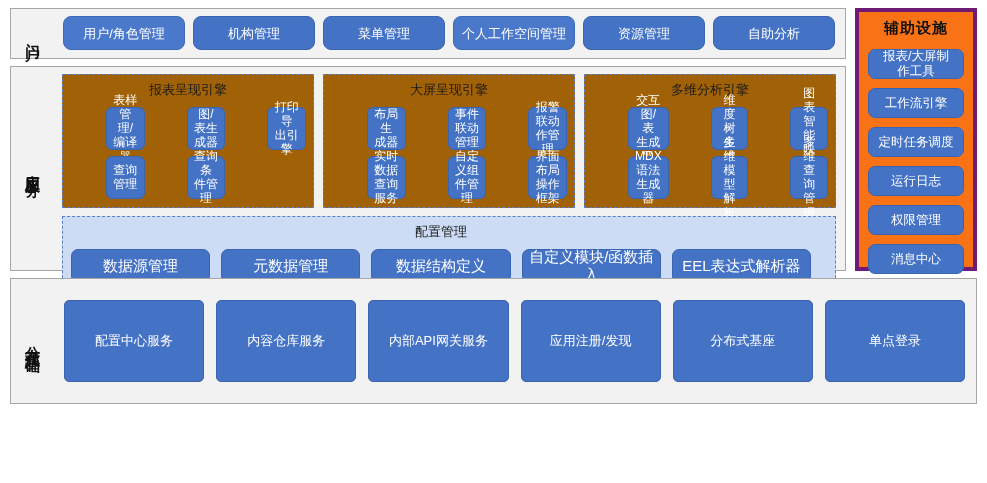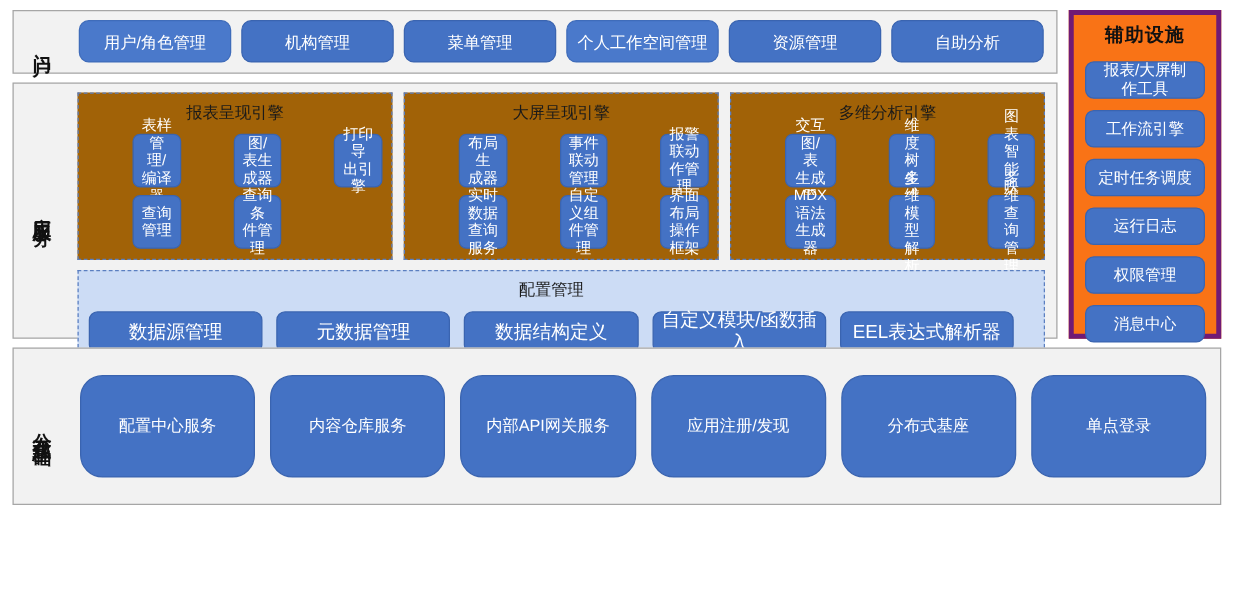--- a/index.html
+++ b/index.html
@@ -194,21 +194,21 @@
 
   
   .distbase { flex: 0 0 126px; }
   .distbase .panel-body {
     gap: 12px;
     padding: 0 11px;
   }
   .distbase .btn {
     flex: 1 1 0;
     height: 82px;
-    border-radius: 18px;
+    border-radius: 5px;
     font-size: 13px;
   }
 </style>
 </head>
 <body>
 
 <div class="page">
 
   <div class="top-area">
 

